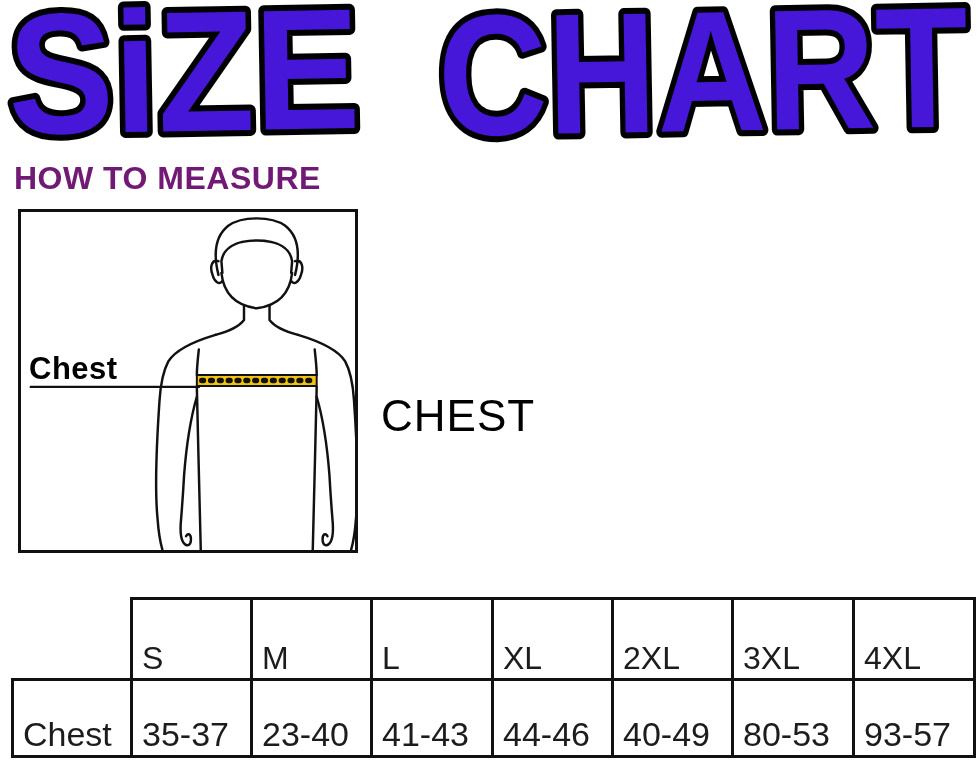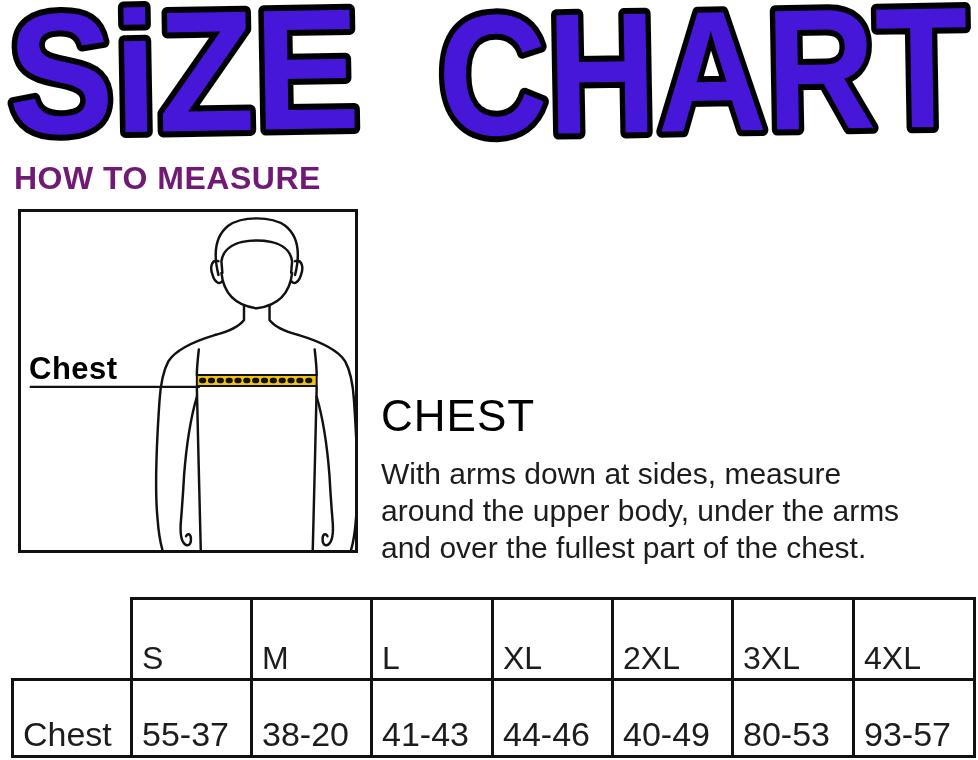--- a/index.html
+++ b/index.html
@@ -104,25 +104,20 @@
       <rect x="179" y="166" width="122" height="11" fill="#F2C412" stroke="#111" stroke-width="2"></rect>
       <line x1="184" y1="171.5" x2="297" y2="171.5" stroke="#111" stroke-width="5.5" stroke-dasharray="1.8 7.2"></line>
 
       <line x1="10" y1="178" x2="181" y2="178" stroke="#111" stroke-width="2.5"></line>
     </svg>
     <span class="chest-label">Chest</span>
   </div>
 
   <div class="chest-info">
     <h2 class="chest-heading">CHEST</h2>
-    <p class="chest-text">
-      <span>With arms down at sides, measure</span><br>
-      <span>around the upper body, under the arms</span><br>
-      <span>and over the fullest part of the chest.</span>
-    </p>
   </div>
 
   <table class="size-table">
     <colgroup>
       <col style="width:119px">
         <col style="width:120px">
         <col style="width:120px">
         <col style="width:121px">
       <col style="width:120px">
         <col style="width:120px">
@@ -135,22 +130,22 @@
       <td>S</td>
       <td>M</td>
       <td>L</td>
       <td>XL</td>
       <td>2XL</td>
       <td>3XL</td>
       <td>4XL</td>
     </tr>
     <tr class="val">
       <td>Chest</td>
-      <td>55-37</td>
-      <td>38-20</td>
+      <td>35-37</td>
+      <td>23-40</td>
       <td>41-43</td>
       <td>44-46</td>
       <td>40-49</td>
       <td>80-53</td>
       <td>93-57</td>
     </tr>
   </tbody>
     </table>
 
 </div>

